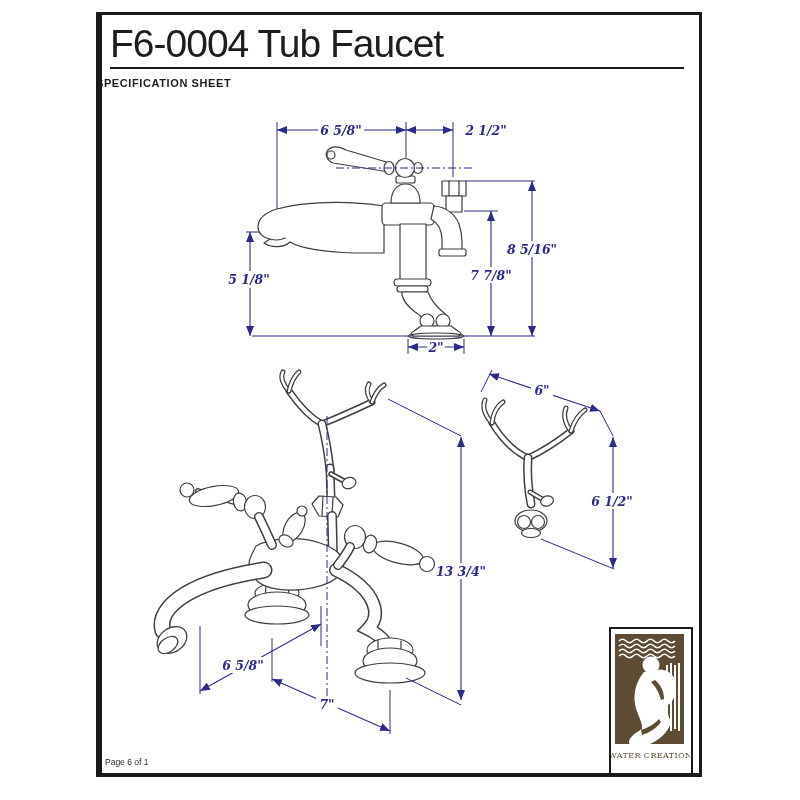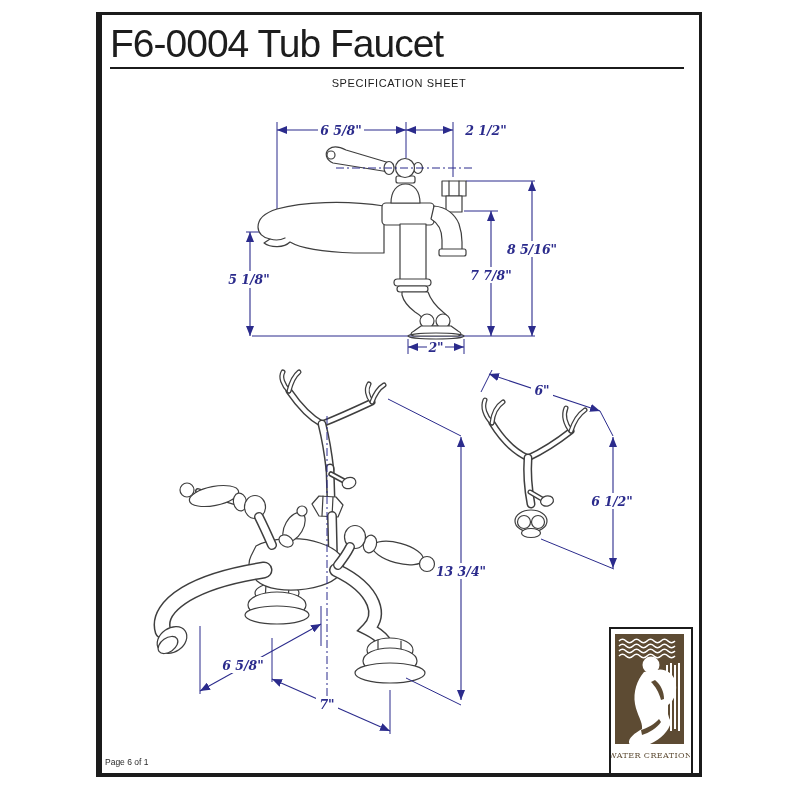--- a/index.html
+++ b/index.html
@@ -3,22 +3,22 @@
 <meta charset="utf-8">
 <style>
   html,body{margin:0;padding:0;background:#ffffff;}
   #canvas{position:relative;width:800px;height:800px;background:#ffffff;overflow:hidden;
           font-family:"Liberation Sans",sans-serif;}
   .sheet{position:absolute;left:96px;top:12px;width:606px;height:765px;box-sizing:border-box;
          background:#ffffff;border:3px solid #1b1b1b;border-left-width:6px;border-bottom-width:4px;}
   .title{position:absolute;left:110px;top:22px;font-size:39px;color:#1d1d1d;letter-spacing:-1px;
          font-family:"Liberation Sans",sans-serif;white-space:nowrap;}
   .title-rule{position:absolute;left:110px;top:67px;width:574px;height:2px;background:#1b1b1b;}
-  .subtitle{position:absolute;left:96px;top:77px;width:606px;text-align:center;font-size:11px;
-            font-weight:normal;letter-spacing:.6px;color:#1d1d1d;}
+  .subtitle{position:absolute;left:96px;top:77px;width:606px;text-align:left;font-size:11px;
+            font-weight:bold;letter-spacing:.6px;color:#1d1d1d;}
   .footer{position:absolute;left:105px;top:757px;font-size:8.5px;color:#2a2a2a;}
   .drawing-svg{position:absolute;left:0;top:0;width:800px;height:800px;}
   .logo-box{position:absolute;left:609px;top:627px;width:84px;height:148px;box-sizing:border-box;
             border:2.5px solid #1b1b1b;background:#ffffff;text-decoration:underline;}
   
   .art{stroke:#3f3f3f;stroke-width:1.2;fill:#ffffff;stroke-linejoin:round;}
   .artl{stroke:#3f3f3f;stroke-width:1.2;fill:none;stroke-linecap:round;}
   .tubeO{stroke:#3f3f3f;fill:none;stroke-linecap:round;}
   .tubeI{stroke:#ffffff;fill:none;stroke-linecap:round;}
   .dim{stroke:#2b2b8c;stroke-width:1.1;fill:none;}

